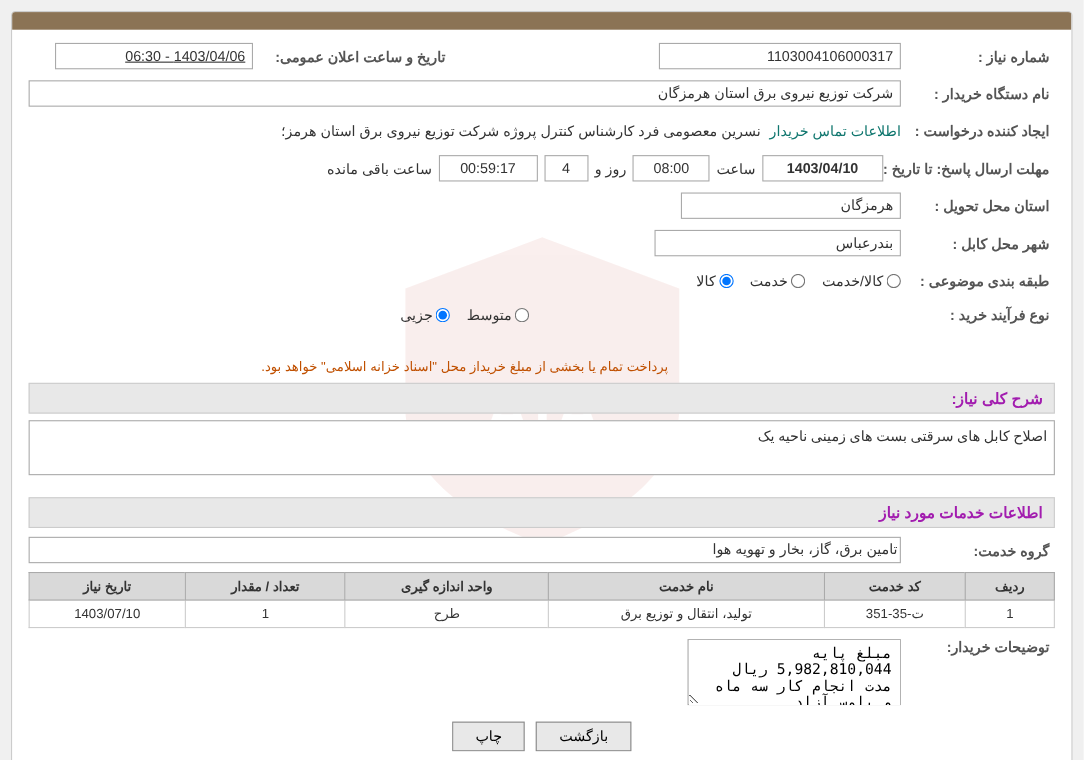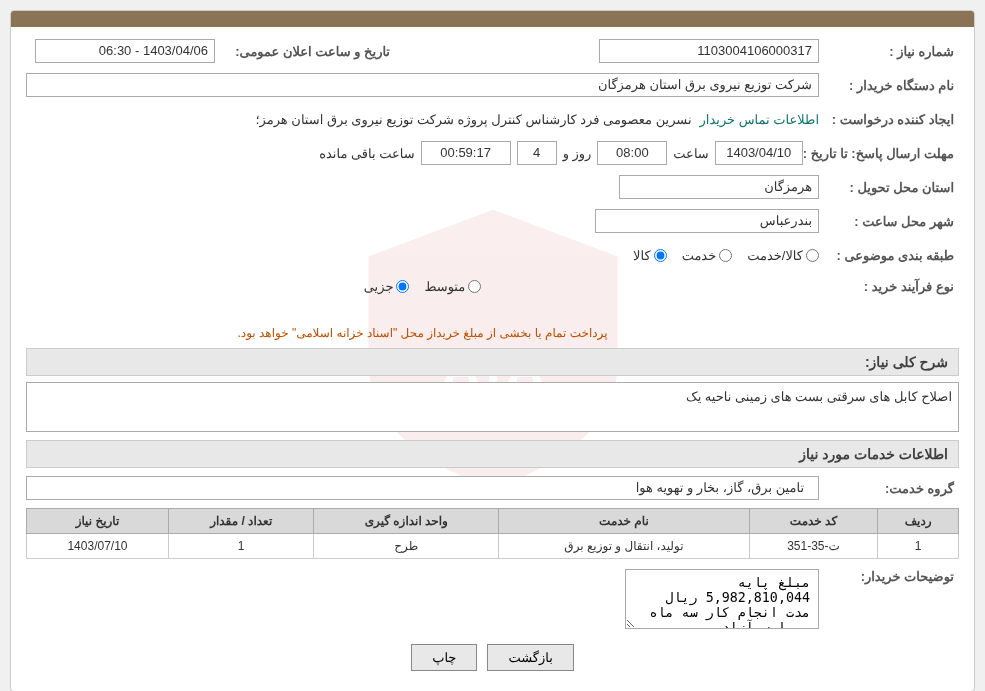--- a/index.html
+++ b/index.html
@@ -98,21 +98,21 @@
       gap: 3px;
     }
     .section-header {
       background: #e8e8e8;
       border: 1px solid #ccc;
       padding: 5px 10px;
       font-weight: bold;
       font-size: 14px;
       margin: 8px 0 6px 0;
       text-align: right;
-      color: #404040;
+      color: #a21caf;
     }
     .service-table {
       width: 100%;
       border-collapse: collapse;
       margin-top: 5px;
     }
     .service-table th {
       background: #d9d9d9;
       border: 1px solid #aaa;
       padding: 5px 8px;
@@ -177,21 +177,21 @@
       position: relative;
       z-index: 1;
     }
     .orange-text {
       color: #c05000;
       margin-top: 28px;
     }
     .service-group-value {
       border: 1px solid #aaa;
       background: #fff;
-      padding: 3px 14px;
+      padding: 3px 2px;
       min-height: 24px;
       text-align: right;
       flex: 1;
     }
   </style>
 </head>
 <body>
 
 <div class="page-container">
   <div class="panel watermark-container">
@@ -211,21 +211,21 @@
       </div>
 
       <div class="panel-body">
 
         <div class="info-row">
           <span class="label-cell">شماره نیاز :</span>
           <div class="value-cell">
             <div class="input-box input-medium">1103004106000317</div>
           </div>
           <span class="label-cell" style="min-width:180px;">تاریخ و ساعت اعلان عمومی:</span>
-          <div style="margin-left:9px;">
+          <div style="margin-left:24px;text-decoration:underline;">
             <div class="input-box" style="width:180px;">1403/04/06 - 06:30</div>
           </div>
         </div>
 
         <div class="info-row">
           <span class="label-cell">نام دستگاه خریدار :</span>
           <div class="value-cell">
             <div class="input-box input-full">شرکت توزیع نیروی برق استان هرمزگان</div>
           </div>
         </div>
@@ -235,40 +235,40 @@
           <div class="value-cell" style="gap:8px; flex-wrap:wrap;">
             <a class="link-blue" href="#">اطلاعات تماس خریدار</a>
             <span>نسرین معصومی فرد کارشناس کنترل پروژه شرکت توزیع نیروی برق استان هرمز؛</span>
           </div>
         </div>
 
         <div class="info-row">
           <span class="label-cell">مهلت ارسال پاسخ: تا تاریخ :</span>
           <div class="value-cell">
             <div class="date-row">
-              <div class="date-box" style="width:88px;">1403/04/10</div>
+              <div class="date-box" style="width:110px;font-weight:bold;">1403/04/10</div>
               <span class="small-label">ساعت</span>
               <div class="date-box" style="width:70px;">08:00</div>
               <span class="small-label">روز و</span>
               <div class="date-box" style="width:40px;">4</div>
               <div class="date-box" style="width:90px;">00:59:17</div>
               <span class="small-label">ساعت باقی مانده</span>
             </div>
           </div>
         </div>
 
         <div class="info-row">
           <span class="label-cell">استان محل تحویل :</span>
           <div class="value-cell">
             <div class="input-box" style="width:200px;">هرمزگان</div>
           </div>
         </div>
 
         <div class="info-row">
-          <span class="label-cell">شهر محل ساعت :</span>
+          <span class="label-cell">شهر محل کابل :</span>
           <div class="value-cell">
             <div class="input-box" style="width:224px;">بندرعباس</div>
           </div>
         </div>
 
         <div class="info-row">
           <span class="label-cell">طبقه بندی موضوعی :</span>
           <div class="value-cell">
             <div class="radio-group">
               <div class="radio-item">
@@ -300,21 +300,21 @@
                 <span>جزیی</span>
               </div>
             </div>
             <span class="orange-text" style="font-size:12px;">پرداخت تمام یا بخشی از مبلغ خریداز محل "اسناد خزانه اسلامی" خواهد بود.</span>
           </div>
         </div>
 
         <div class="section-header">
           <span>شرح کلی نیاز:</span>
         </div>
-        <div style="margin-bottom:8px;">
+        <div style="margin-bottom:20px;font-family:Liberation Serif, serif;">
           <div class="input-box input-full" style="min-height:50px; padding:6px;">اصلاح کابل های سرقتی بست های زمینی ناحیه یک</div>
         </div>
 
         <div class="section-header">
           <span>اطلاعات خدمات مورد نیاز</span>
         </div>
 
         <div class="info-row">
           <span class="label-cell">گروه خدمت:</span>
           <div class="value-cell">

